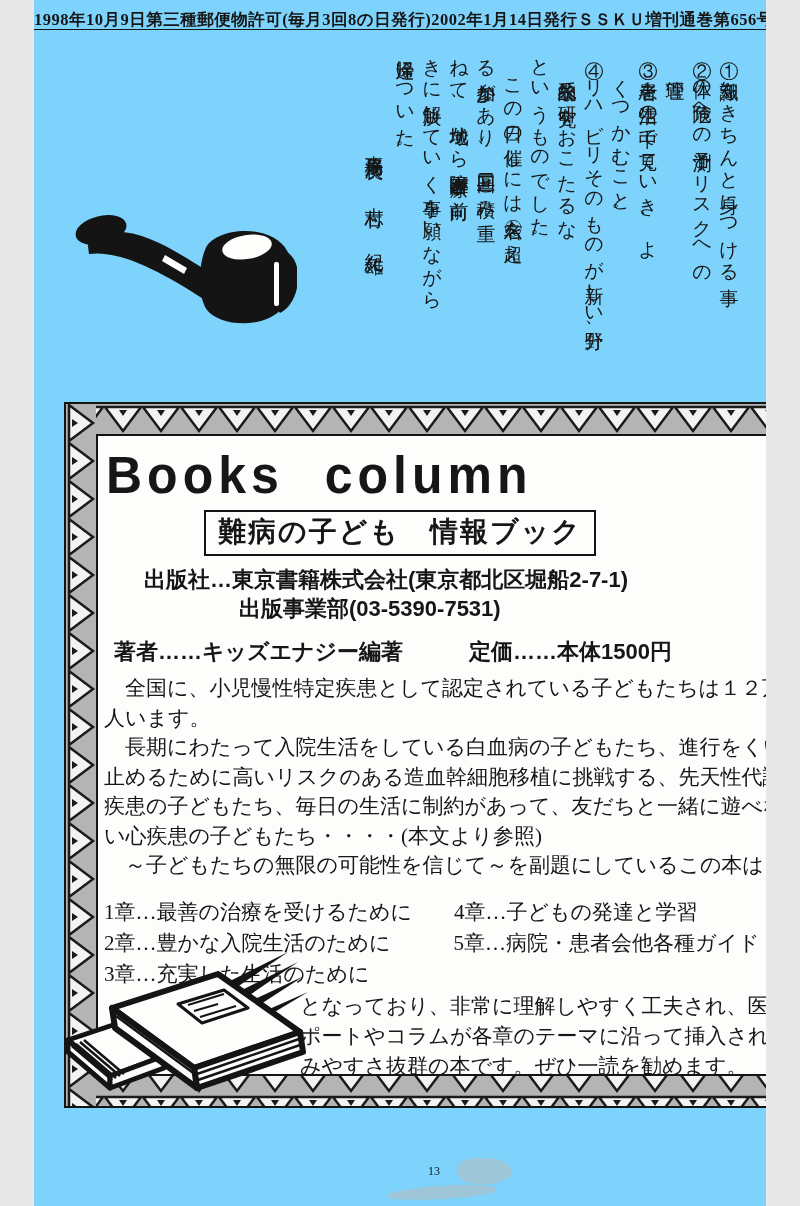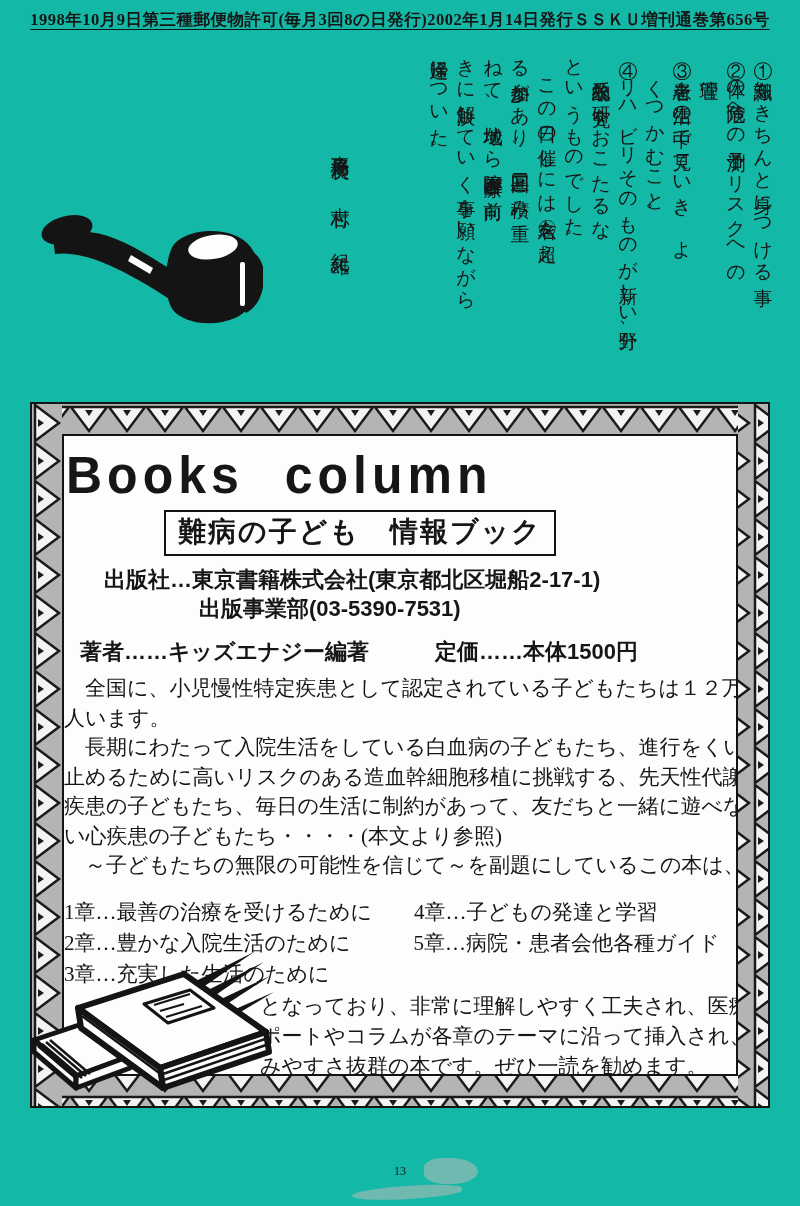--- a/index.html
+++ b/index.html
@@ -1,21 +1,21 @@
 <!DOCTYPE html>
 <html><head>
 <meta charset="utf-8">
 <style>
   * { margin: 0; padding: 0; box-sizing: border-box; }
   html, body { background: #e8e8e8; }
   .page {
     position: relative;
-    width: 800px;
+    width: 732px;
     height: 1206px;
-    background: #14b8a6;
+    background: #7dd3fc;
     color: #161616;
     font-family: "Liberation Serif", "DejaVu Serif", serif;
     overflow: hidden;
     margin: 0 auto;
   }
   
   .masthead {
     position: absolute;
     top: 9px; left: 0; width: 100%;
     text-align: center;
@@ -58,21 +58,21 @@
     width: 740px; height: 706px;
     border: 2px solid #141414;
     background: #b4b4b4;
   }
   .bcbox .band-svg { position: absolute; left: 0; top: 0; }
   .bc-inner {
     position: absolute;
     left: 30px; top: 30px; right: 30px; bottom: 30px;
     background: #fdfdfc;
     border: 2px solid #141414;
-    padding: 8px 14px 0 0;
+    padding: 8px 14px 0 6px;
     overflow: hidden;
   }
   .bc-heading {
     font-family: "Liberation Sans", "DejaVu Sans", sans-serif;
     font-weight: bold;
     font-size: 50px;
     letter-spacing: 5px;
     word-spacing: 22px;
     margin: 2px 0 4px 2px;
     transform: scaleY(1.05);
@@ -91,21 +91,21 @@
   }
   .bc-pub {
     font-family: "Liberation Sans", "DejaVu Sans", sans-serif;
     font-weight: bold;
     font-size: 22px;
     line-height: 27px;
     white-space: pre;
   }
   .bc-pub1 { margin: 10px 0 0 40px; }
   .bc-pub2 { margin: 2px 0 16px 135px; }
-  .bc-author { margin: 5px 0 0 16px; }
+  .bc-author { margin: 5px 0 0 10px; }
   .bc-body {
     margin-top: 9px;
     font-size: 21px;
     line-height: 29.5px;
     white-space: pre;
   }
   .bc-chapters {
     margin-top: 16px;
     font-size: 21px;
     line-height: 31px;
@@ -193,21 +193,21 @@
       <rect x="706" y="0" width="30" height="702" fill="url(#chevV)"></rect>
     </svg>
 
     <div class="bc-inner">
       <div class="bc-heading">Books column</div>
 
       <div class="bc-titlebox-row">
         <span class="bc-titlebox">難病の子ども　情報ブック</span>
       </div>
 
-      <div class="bc-pub bc-pub1">出版社…東京書籍株式会社(東京都北区堀船2-17-1)</div>
+      <div class="bc-pub bc-pub1">出版社…東京書籍株式会社(東京都北区堀船2-7-1)</div>
       <div class="bc-pub bc-pub2">出版事業部(03-5390-7531)</div>
       <div class="bc-pub bc-author">著者……キッズエナジー編著　　　定価……本体1500円</div>
 
       <div class="bc-body">　全国に、小児慢性特定疾患として認定されている子どもたちは１２万
 人います。
 　長期にわたって入院生活をしている白血病の子どもたち、進行をくい
 止めるために高いリスクのある造血幹細胞移植に挑戦する、先天性代謝
 疾患の子どもたち、毎日の生活に制約があって、友だちと一緒に遊べな
 い心疾患の子どもたち・・・・(本文より参照)
 　～子どもたちの無限の可能性を信じて～を副題にしているこの本は、</div>

